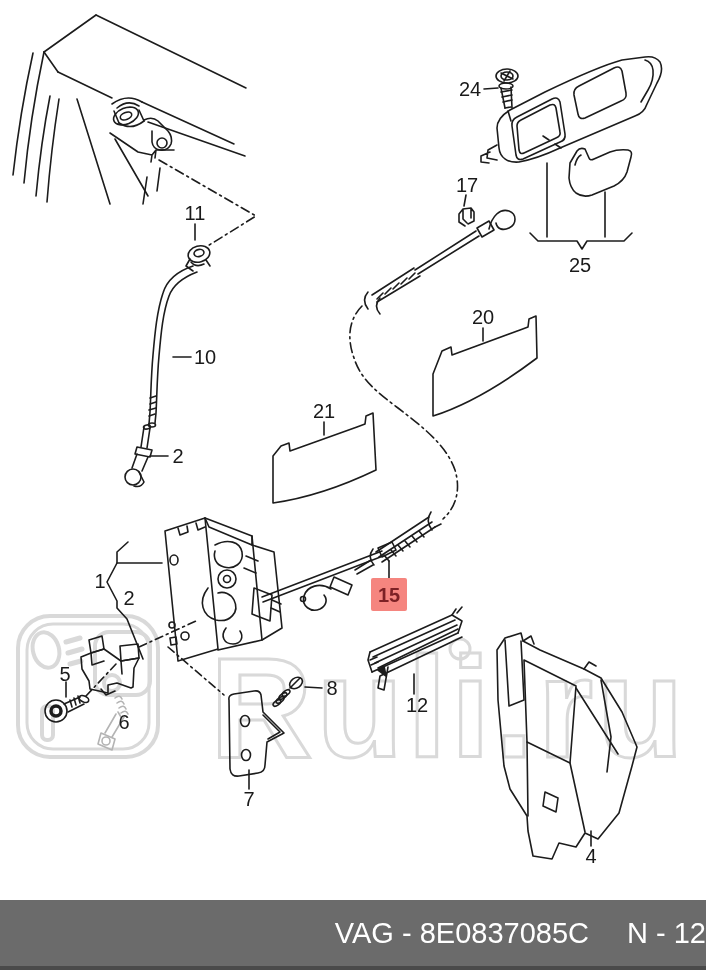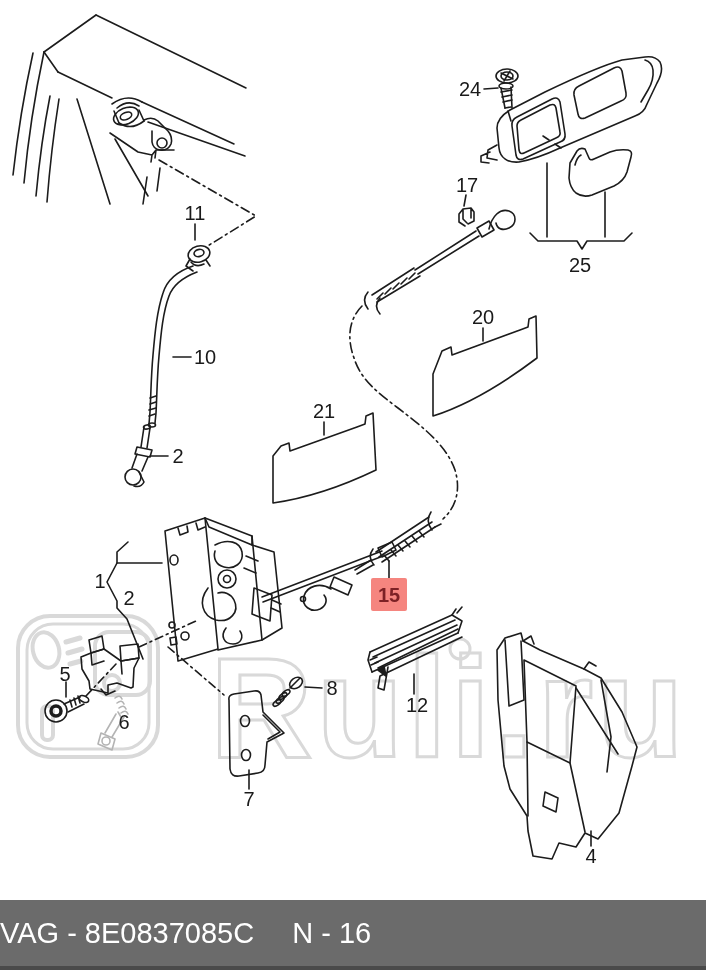--- a/index.html
+++ b/index.html
@@ -7,21 +7,21 @@
         font-family:"Liberation Sans",sans-serif;}
   #art{position:absolute;left:0;top:0;}
   .lbl{font-family:"Liberation Sans",sans-serif;font-size:20px;fill:#1a1a1a;
        text-anchor:middle;dominant-baseline:central;}
   .hl-lbl{font-family:"Liberation Sans",sans-serif;font-size:20px;font-weight:bold;
        text-anchor:middle;dominant-baseline:central;}
   .wm-text{font-family:"Liberation Sans",sans-serif;font-size:142px;font-weight:bold;
        letter-spacing:4px;fill:none;stroke:#d9d9d9;stroke-width:3;}
   .footer{position:absolute;left:0;top:900px;width:706px;height:70px;background:#6b6b6b;
        border-bottom:4px solid #4a4a4a;box-sizing:border-box;display:flex;align-items:center;
-       justify-content:flex-start;gap:38px;color:#ffffff;font-size:29px;}
+       justify-content:flex-end;gap:38px;color:#ffffff;font-size:29px;}
 </style>
 </head>
 <body>
 
 <div id="page">
 
 <svg id="art" width="706" height="970" viewBox="0 0 706 970">
 
   <g stroke="#d9d9d9" fill="none">
     <g>
@@ -262,16 +262,16 @@
   </g>
 
   <g>
     <rect x="371" y="578" width="36" height="33" rx="2" fill="#f5857f"></rect>
     <text class="hl-lbl" x="389" y="595" fill="#7c2125">15</text>
   </g>
 </svg>
 
 <div class="footer">
   <span>VAG - 8E0837085C</span>
-  <span>N - 16</span>
+  <span>N - 12</span>
 </div>
 
 </div>
 
 </body></html>

